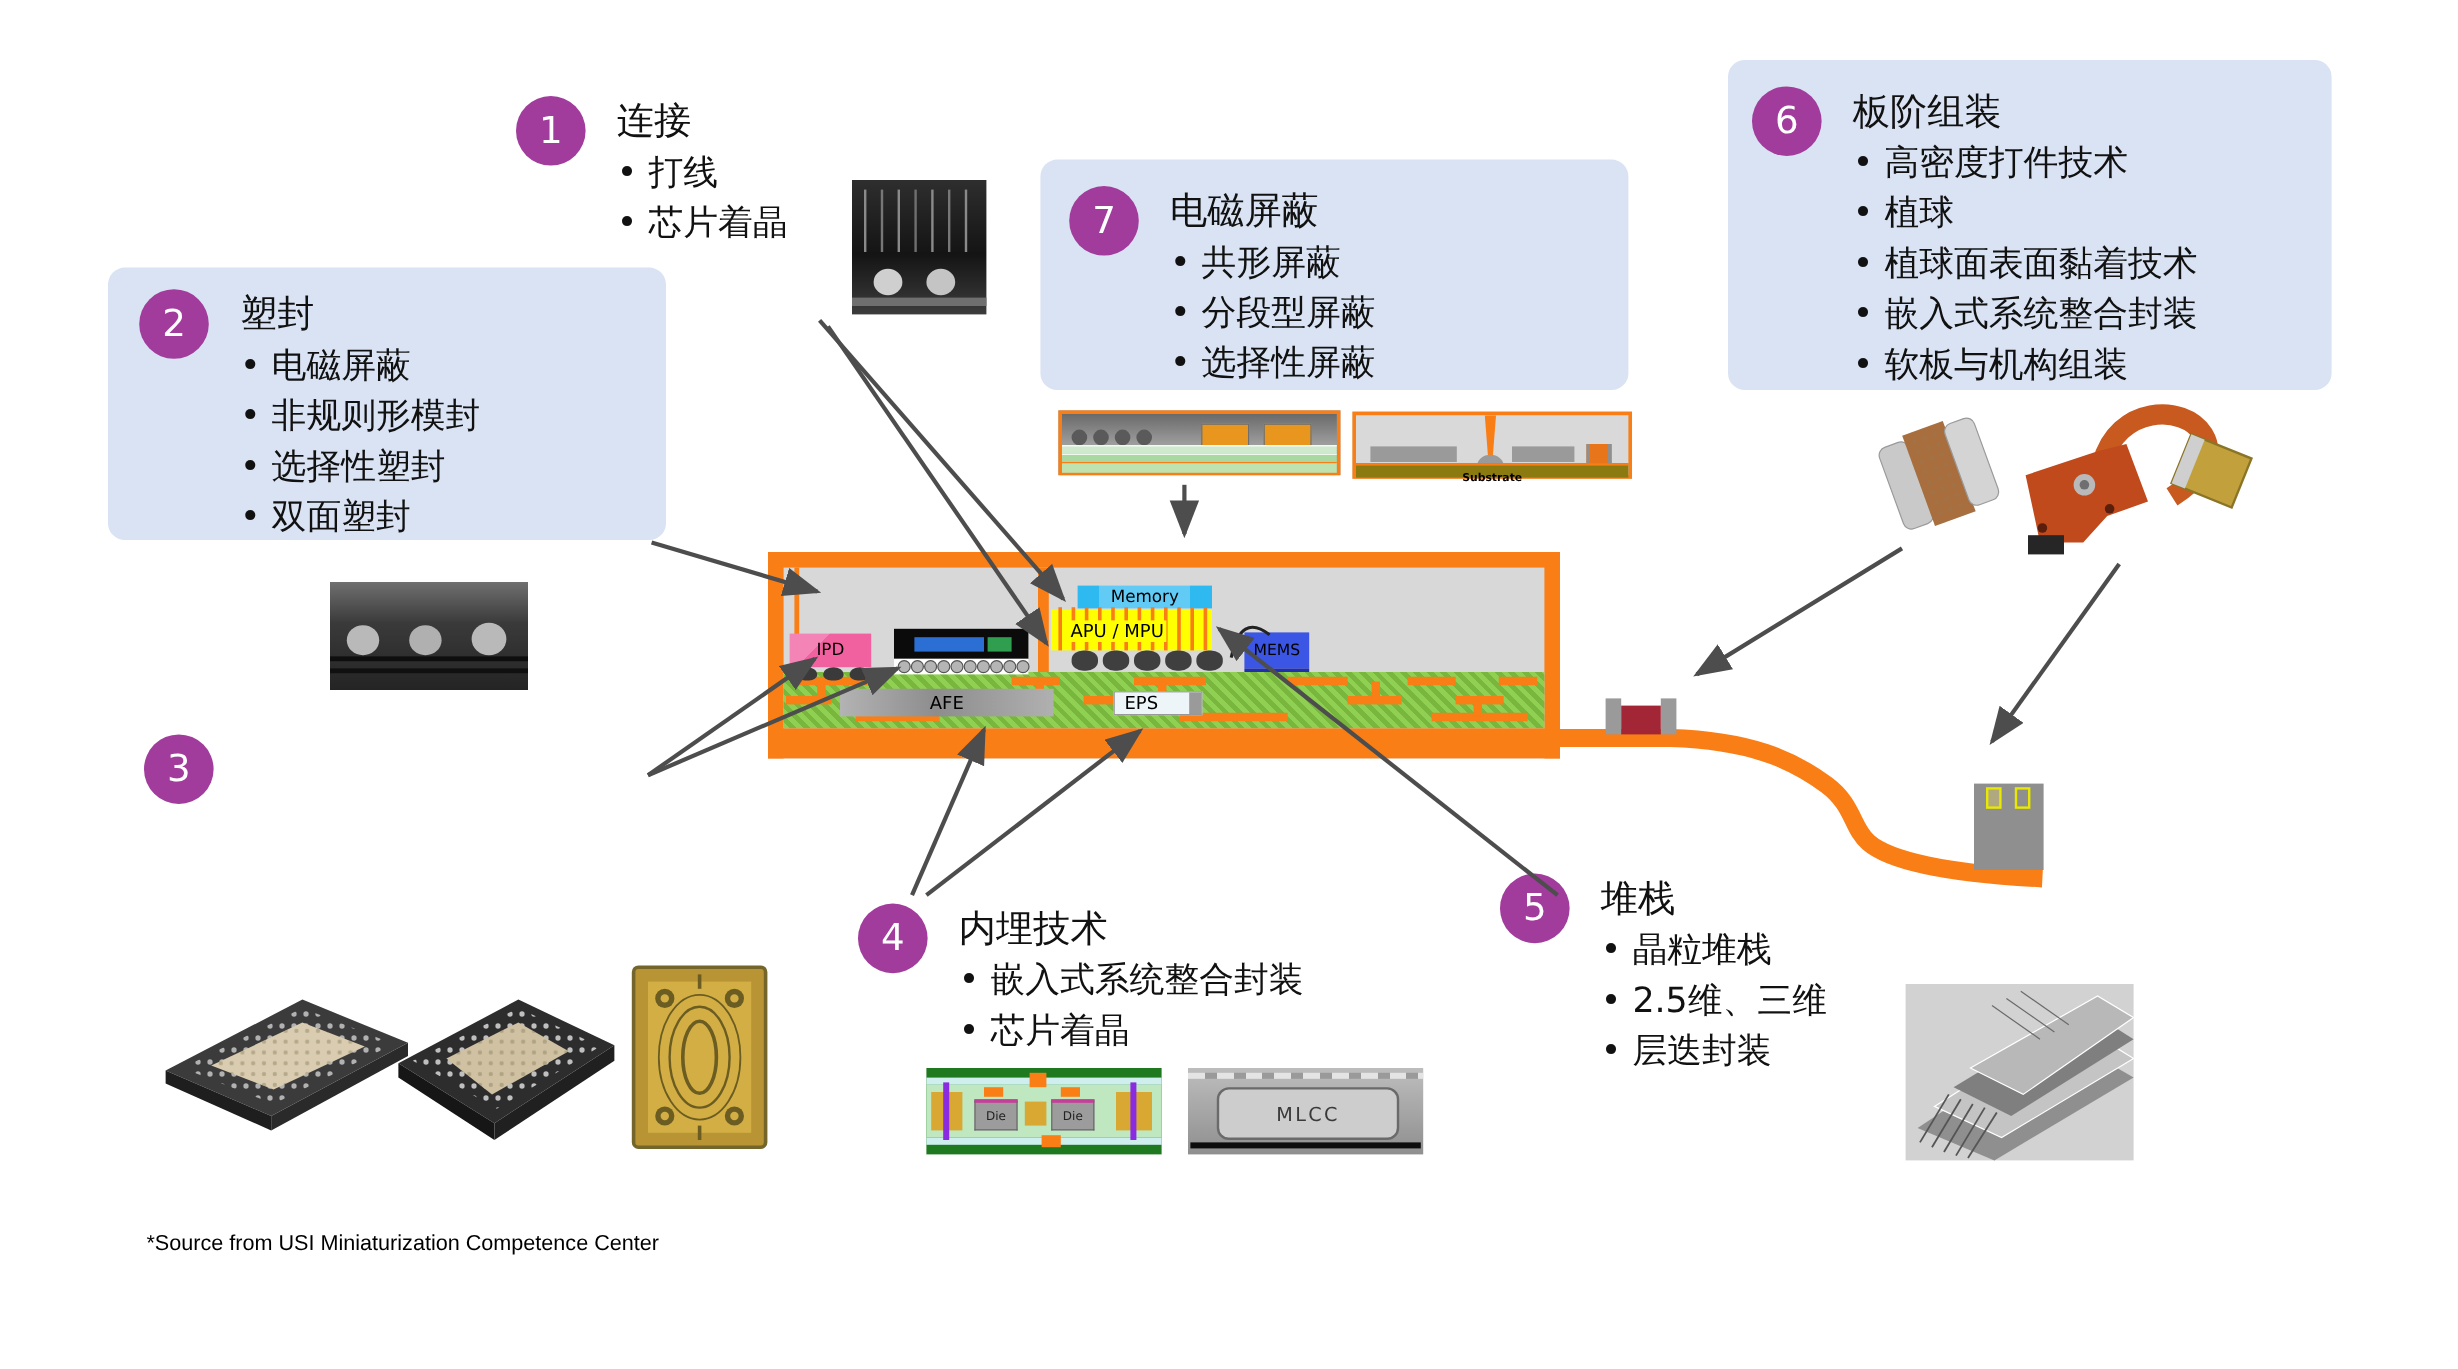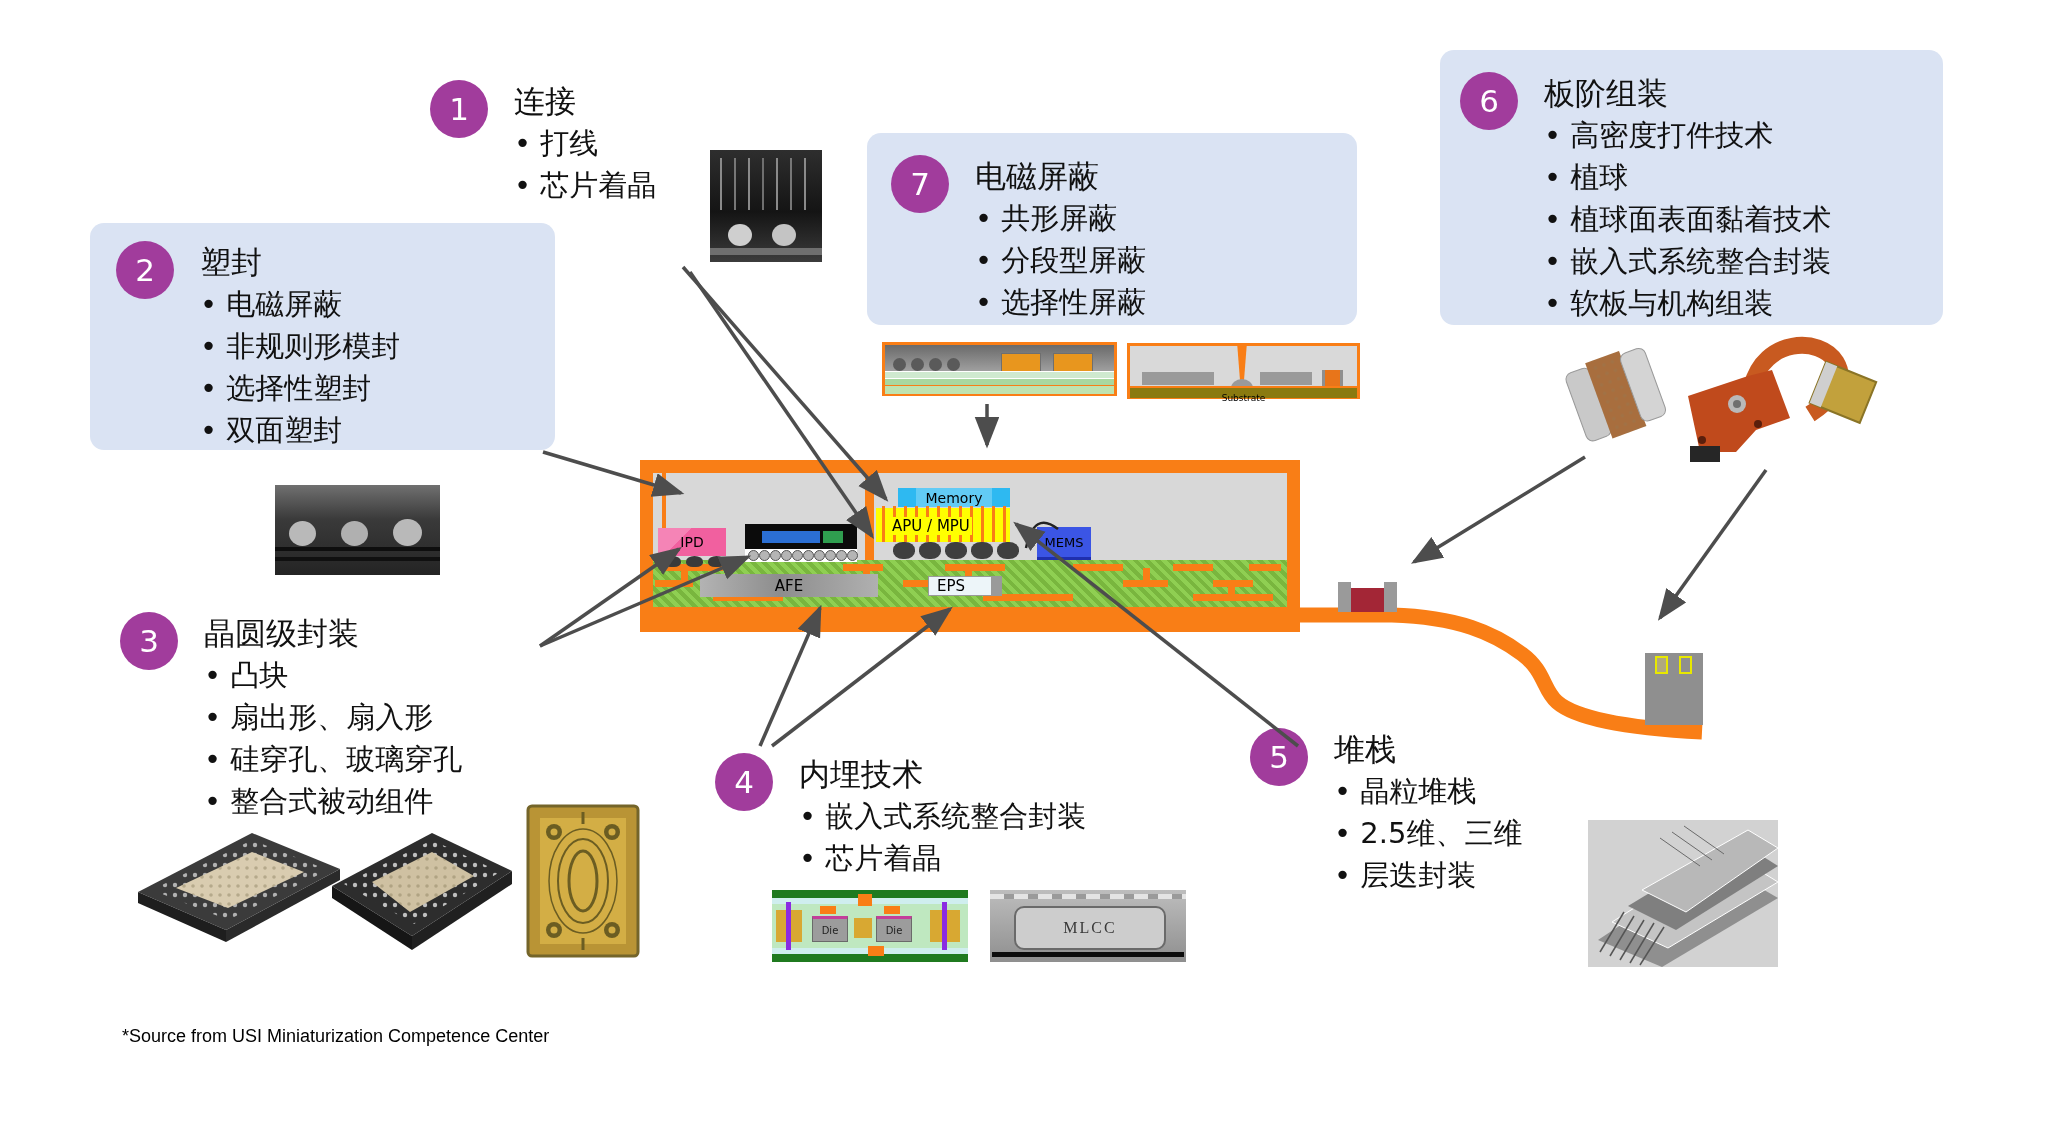--- a/index.html
+++ b/index.html
@@ -47,27 +47,20 @@
     <div class="ctitle">塑封</div>
     <div class="bullet">电磁屏蔽</div>
     <div class="bullet">非规则形模封</div>
     <div class="bullet">选择性塑封</div>
     <div class="bullet">双面塑封</div>
   </div>
 </div>
 
 <div class="callout" style="left:120px;top:612px;">
   <div class="num">3</div>
-  <div class="cbody">
-    <div class="ctitle">晶圆级封装</div>
-    <div class="bullet">凸块</div>
-    <div class="bullet">扇出形、扇入形</div>
-    <div class="bullet">硅穿孔、玻璃穿孔</div>
-    <div class="bullet">整合式被动组件</div>
-  </div>
 </div>
 
 <div class="callout" style="left:715px;top:753px;">
   <div class="num">4</div>
   <div class="cbody">
     <div class="ctitle">内埋技术</div>
     <div class="bullet">嵌入式系统整合封装</div>
     <div class="bullet">芯片着晶</div>
   </div>
 </div>
@@ -139,21 +132,21 @@
   <div class="abs" style="left:0;top:40px;width:229px;height:8px;background:#bfe3b0;border-top:1px solid #F97E16;"></div>
 </div>
 
 <div class="photo" style="left:1127px;top:343px;width:227px;height:50px;border:3px solid #F97E16;background:#d9d9d9;">
   <div class="abs" style="left:12px;top:26px;width:72px;height:13px;background:#9a9a9a;"></div>
   <div class="abs" style="left:130px;top:26px;width:52px;height:13px;background:#9a9a9a;"></div>
   <div class="abs" style="left:99px;top:0;width:26px;height:40px;background:#F97E16;clip-path:polygon(32% 0,68% 0,56% 100%,44% 100%);"></div>
   <div class="abs" style="left:101px;top:33px;width:22px;height:9px;border-radius:50% 50% 0 0/100% 100% 0 0;background:#9a9a9a;"></div>
   <div class="abs" style="left:192px;top:24px;width:15px;height:16px;background:#E8751A;border-left:3px solid #8f8f8f;border-right:3px solid #8f8f8f;"></div>
   <div class="abs" style="left:0;top:40px;width:227px;height:10px;background:#8a7a10;border-top:2px solid #F97E16;text-align:center;">
-    <span style="font-size:9px;font-weight:normal;color:#000;position:relative;top:-2px;">Substrate</span>
+    <span style="font-size:9px;font-weight:bold;color:#000;position:relative;top:-2px;">Substrate</span>
   </div>
 </div>
 
 <div class="pkg">
   <div class="abs orange" style="left:0;top:0;width:660px;height:13px;"></div>
   <div class="abs orange" style="left:0;top:0;width:13px;height:172px;"></div>
   <div class="abs orange" style="left:647px;top:0;width:13px;height:172px;"></div>
   <div class="abs orange" style="left:22px;top:13px;width:4px;height:87px;"></div>
   <div class="abs orange" style="left:225px;top:13px;width:9px;height:100px;"></div>
 
@@ -258,21 +251,21 @@
   </div>
   <div class="abs" style="left:82px;top:28px;width:18px;height:20px;background:#d8a832;"></div>
   <div class="abs" style="left:48px;top:16px;width:16px;height:8px;background:#F97E16;"></div>
   <div class="abs" style="left:86px;top:4px;width:14px;height:12px;background:#F97E16;"></div>
   <div class="abs" style="left:112px;top:16px;width:16px;height:8px;background:#F97E16;"></div>
   <div class="abs" style="left:96px;top:56px;width:16px;height:10px;background:#F97E16;"></div>
 </div>
 
 <div class="photo" style="left:990px;top:890px;width:196px;height:72px;background:linear-gradient(180deg,#bdbdbd,#8f8f8f);">
   <div class="abs" style="left:0;top:4px;width:196px;height:5px;background:repeating-linear-gradient(90deg,#e4e4e4 0 14px,#9a9a9a 14px 24px);"></div>
-  <div class="abs" style="left:24px;top:16px;width:148px;height:40px;background:#cdcdcd;border:2px solid #6a6a6a;border-radius:10px;display:flex;align-items:center;justify-content:center;font-family:Liberation Serif, serif;">
+  <div class="abs" style="left:24px;top:16px;width:148px;height:40px;background:#cdcdcd;border:2px solid #6a6a6a;border-radius:10px;display:flex;align-items:center;justify-content:center;">
     <span style="font-size:16px;letter-spacing:2px;color:#3a3a3a;">MLCC</span>
   </div>
   <div class="abs" style="left:2px;top:62px;width:192px;height:5px;background:#0d0d0d;"></div>
 </div>
 
 <div class="footer">
   <div>*Source from USI Miniaturization Competence Center</div>
 </div>
 
 <svg class="abs" style="left:0;top:0;pointer-events:none;" width="2048" height="1141" viewBox="0 0 2048 1141">

